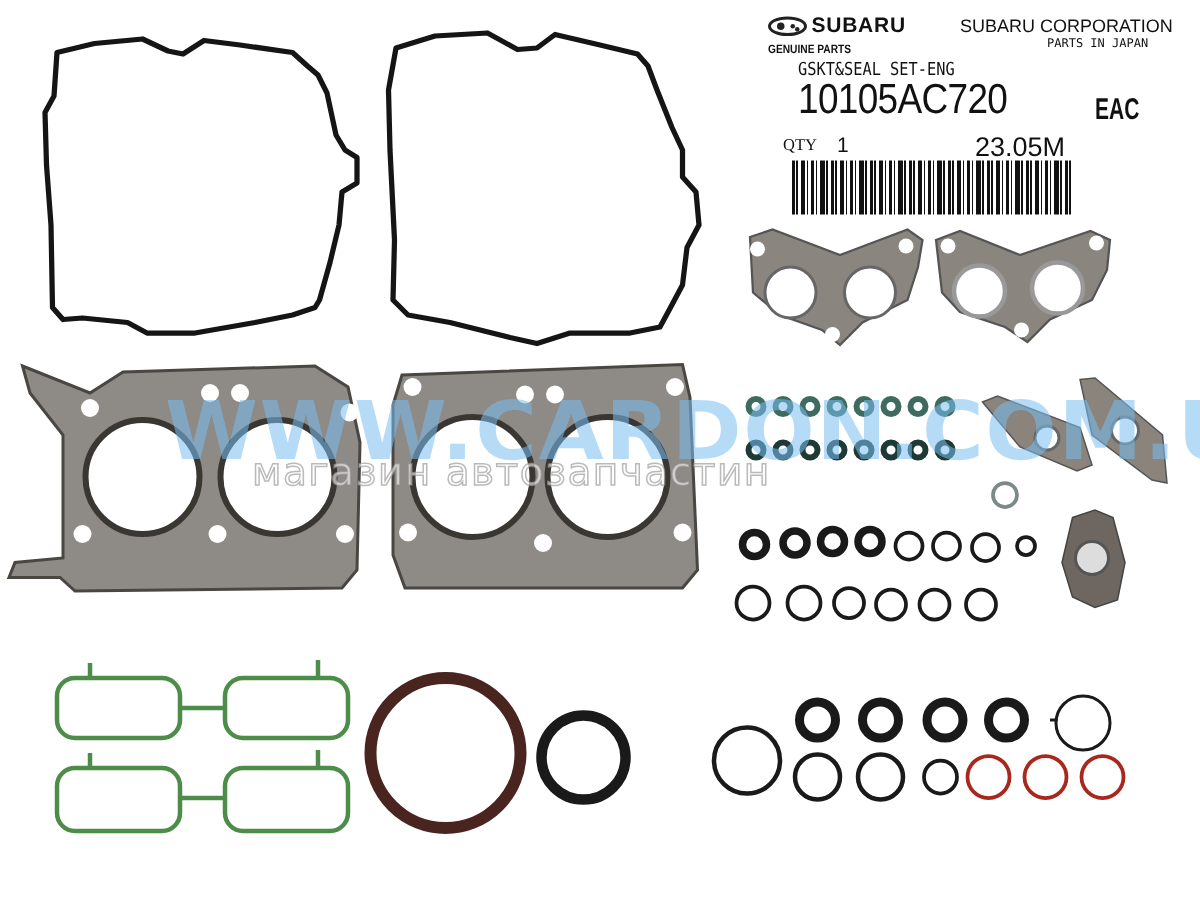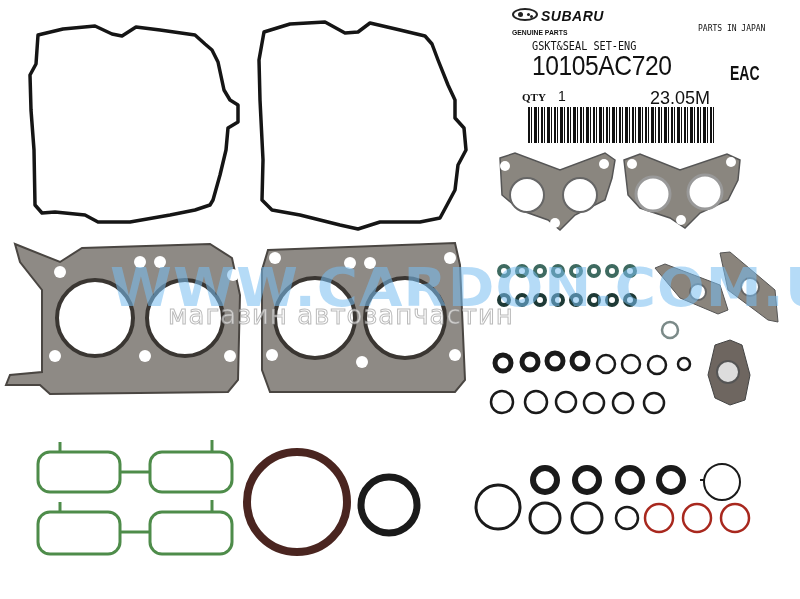--- a/index.html
+++ b/index.html
@@ -1,30 +1,30 @@
 <!DOCTYPE html>
 <html><head>
 <meta charset="utf-8">
 <style>
   * { margin:0; padding:0; box-sizing:border-box; }
   html, body { width:800px; height:599px; background:#ffffff; overflow:hidden; }
   body { position:relative; font-family:"Liberation Sans", sans-serif; }
   svg { position:absolute; left:0; top:0; }
   .label { position:absolute; left:508px; top:4px; width:290px; height:142px; background:#fff; }
-  .logo-row { position:absolute; left:4px; top:4px; display:flex; align-items:flex-start;font-style:italic; }
+  .logo-row { position:absolute; left:4px; top:4px; display:flex; align-items:flex-end; }
   .logo-oval { width:26px; height:13px; border:2px solid #222; border-radius:50%; position:relative; margin-right:3px; }
   .logo-oval::after { content:""; position:absolute; left:4px; top:2px; width:5px; height:5px; background:#222; border-radius:50%; box-shadow:8px 0 0 -1px #222, 11px 2px 0 -1px #222; }
   .brand { font-weight:bold; font-size:14px; letter-spacing:0.5px; color:#111; }
   .corp { position:absolute; left:132px; top:6px; font-size:12px; color:#111; }
   .made { position:absolute; left:190px; top:20px; font-family:"DejaVu Sans Mono", monospace; font-size:8px; color:#111; }
   .genuine { position:absolute; left:4px; top:24px; font-size:8px; font-weight:bold; color:#111; transform:scaleX(0.85); transform-origin:left; }
   .desc { position:absolute; left:24px; top:35px; font-family:"DejaVu Sans Mono", monospace; font-size:12px; color:#111; transform:scaleX(0.85); transform-origin:left; }
   .partno { position:absolute; left:24px; top:46px; font-size:28px; color:#111; letter-spacing:-0.5px; transform:scaleX(0.88); transform-origin:left; }
   .eac { position:absolute; left:222px; top:58px; font-size:20px; font-weight:bold; color:#111; transform:scaleX(0.7); transform-origin:left; }
-  .qty-label { position:absolute; left:14px; top:87px; font-family:"Liberation Serif", serif; font-size:11px; color:#111;font-weight:bold; }
+  .qty-label { position:absolute; left:14px; top:87px; font-family:"Liberation Serif", serif; font-size:11px; color:#111; }
   .qty-value { position:absolute; left:50px; top:84px; font-size:14px; color:#111; }
   .date { position:absolute; left:142px; top:84px; font-size:18px; color:#111; }
   .barcode { position:absolute; left:20px; top:103px; width:186px; height:36px;
     background: repeating-linear-gradient(90deg,#111 0 2px,#fff 2px 3px,#111 3px 4px,#fff 4px 6px,#111 6px 9px,#fff 9px 10px,#111 10px 11px,#fff 11px 13px); }
   .watermark1 { position:absolute; left:110px; top:256px; font-family:"DejaVu Sans", sans-serif; font-weight:bold; font-size:54px; color:rgba(120,190,240,0.55); letter-spacing:1px; white-space:nowrap; transform:scaleX(1.04); transform-origin:left; }
   .watermark2 { position:absolute; left:168px; top:300px; font-family:"DejaVu Sans", sans-serif; font-size:26px; color:rgba(255,255,255,0.6); -webkit-text-stroke:1px rgba(140,140,140,0.6); white-space:nowrap; letter-spacing:1px; }
 </style>
 </head>
 <body>
 
@@ -166,20 +166,21 @@
 </svg>
 
 <div class="watermark1">WWW.CARDON.COM.UA</div>
 <div class="watermark2">магазин автозапчастин</div>
 
 <div class="label">
   <div class="logo-row">
     <span class="logo-oval"></span>
     <span class="brand">SUBARU</span>
   </div>
+  <div class="corp">SUBARU CORPORATION</div>
   <div class="made">PARTS IN JAPAN</div>
   <div class="genuine">GENUINE PARTS</div>
   <div class="desc">GSKT&amp;SEAL SET-ENG</div>
   <div class="partno">10105AC720</div>
   <div class="eac">EAC</div>
   <div class="qty-label">QTY</div>
   <div class="qty-value">1</div>
   <div class="date">23.05M</div>
   <div class="barcode"></div>
 </div>

